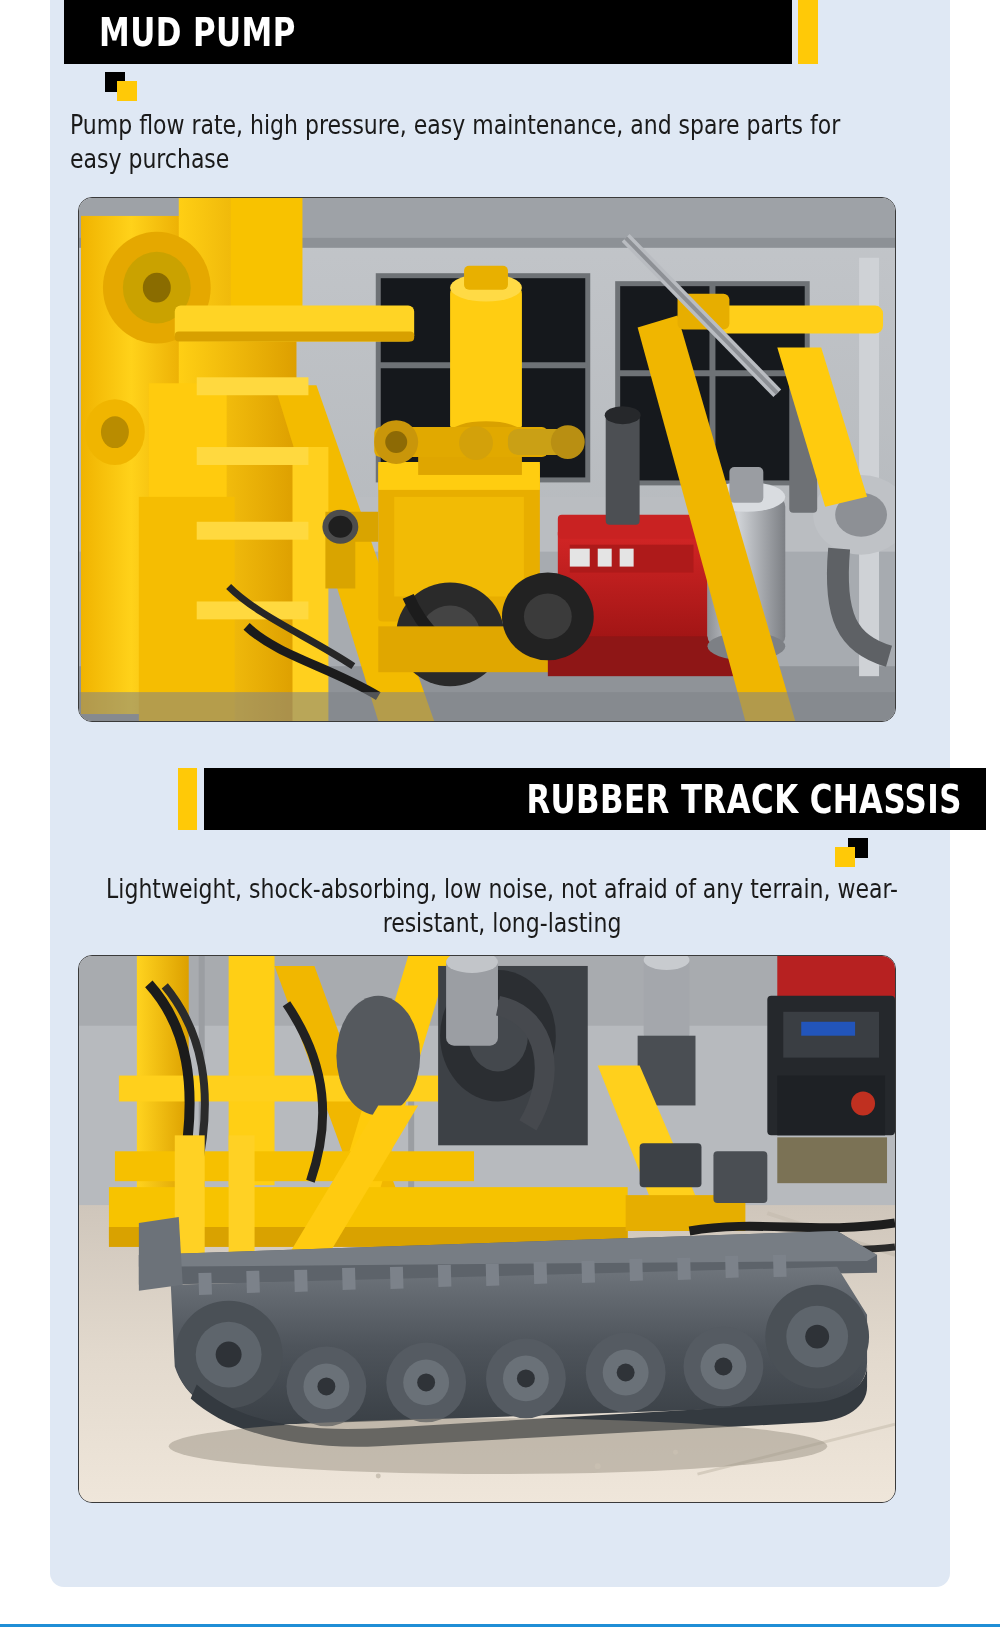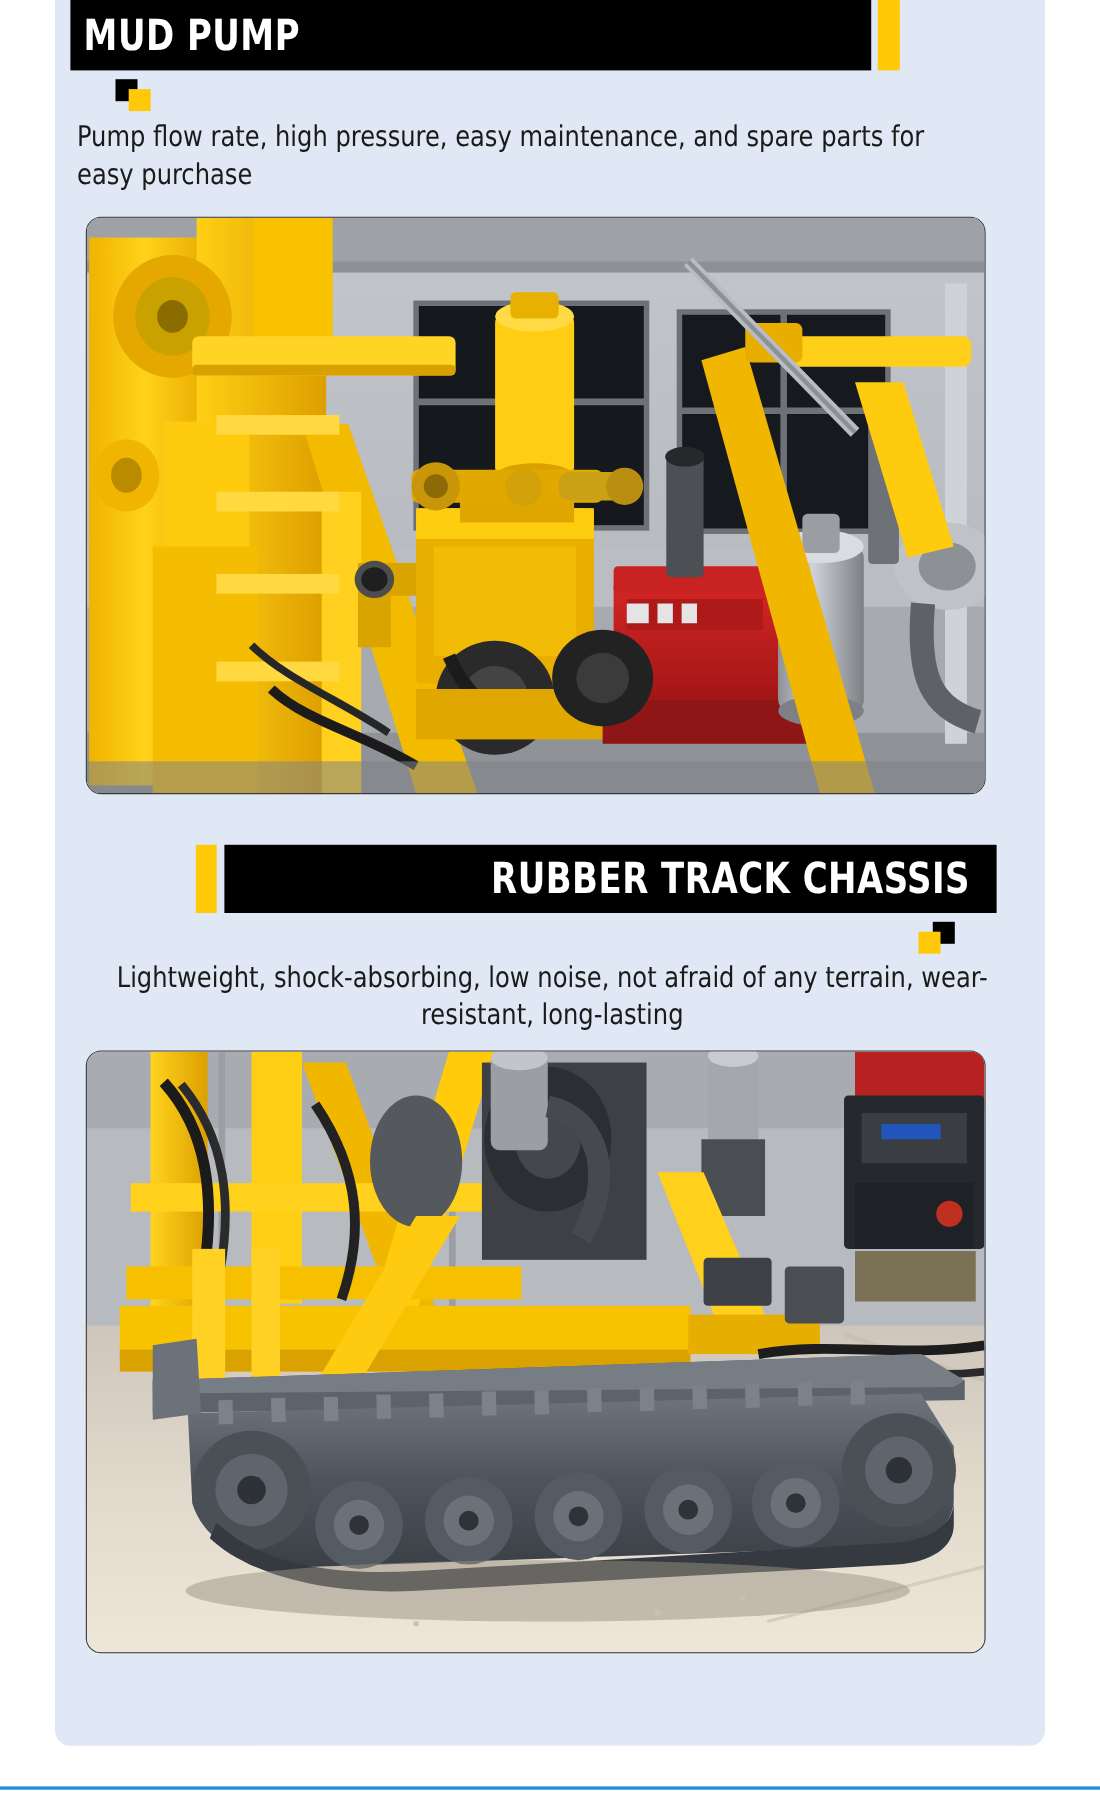--- a/index.html
+++ b/index.html
@@ -24,21 +24,21 @@
     border-bottom-right-radius: 14px;
   }
 
   
   .hdr-row { position: absolute; display: flex; align-items: stretch; }
   #hdr1 { left: 64px; top: 0px; width: 754px; height: 64px; }
   #hdr1 .bar {
     flex: 0 0 728px;
     background: #000000;
     display: flex; align-items: center;
-    padding-left: 12px;
+    padding-left: 35px;
   }
   #hdr1 .gapbar { flex: 0 0 6px; }
   #hdr1 .ybar { flex: 0 0 20px; background: #ffc907; }
 
   .hdr-title {
     color: #ffffff;
     font-family: "DejaVu Sans", sans-serif;
     font-weight: 700;
     font-size: 39px;
     letter-spacing: 0.5px;
@@ -78,21 +78,21 @@
     border-radius: 14px;
     overflow: hidden;
     border: 1px solid #3a3a3a;
     background: #b9bcc0;
   }
   #photo1 { left: 78px; top: 197px; width: 818px; height: 525px; }
   #photo2 { left: 78px; top: 955px; width: 818px; height: 548px; }
   .photo svg { display: block; width: 100%; height: 100%; }
 
   
-  #hdr2 { left: 178px; top: 768px; width: 728px; height: 62px; }
+  #hdr2 { left: 178px; top: 768px; width: 808px; height: 62px; }
   #hdr2 .ybar { flex: 0 0 19px; background: #ffc907; }
   #hdr2 .gapbar { flex: 0 0 7px; }
   #hdr2 .bar {
     flex: 1 1 auto;
     background: #000000;
     display: flex; align-items: center; justify-content: flex-end;
     padding-right: 24px;
   }
   #hdr2 .hdr-title { transform: scaleX(0.88); transform-origin: right center; }
 

